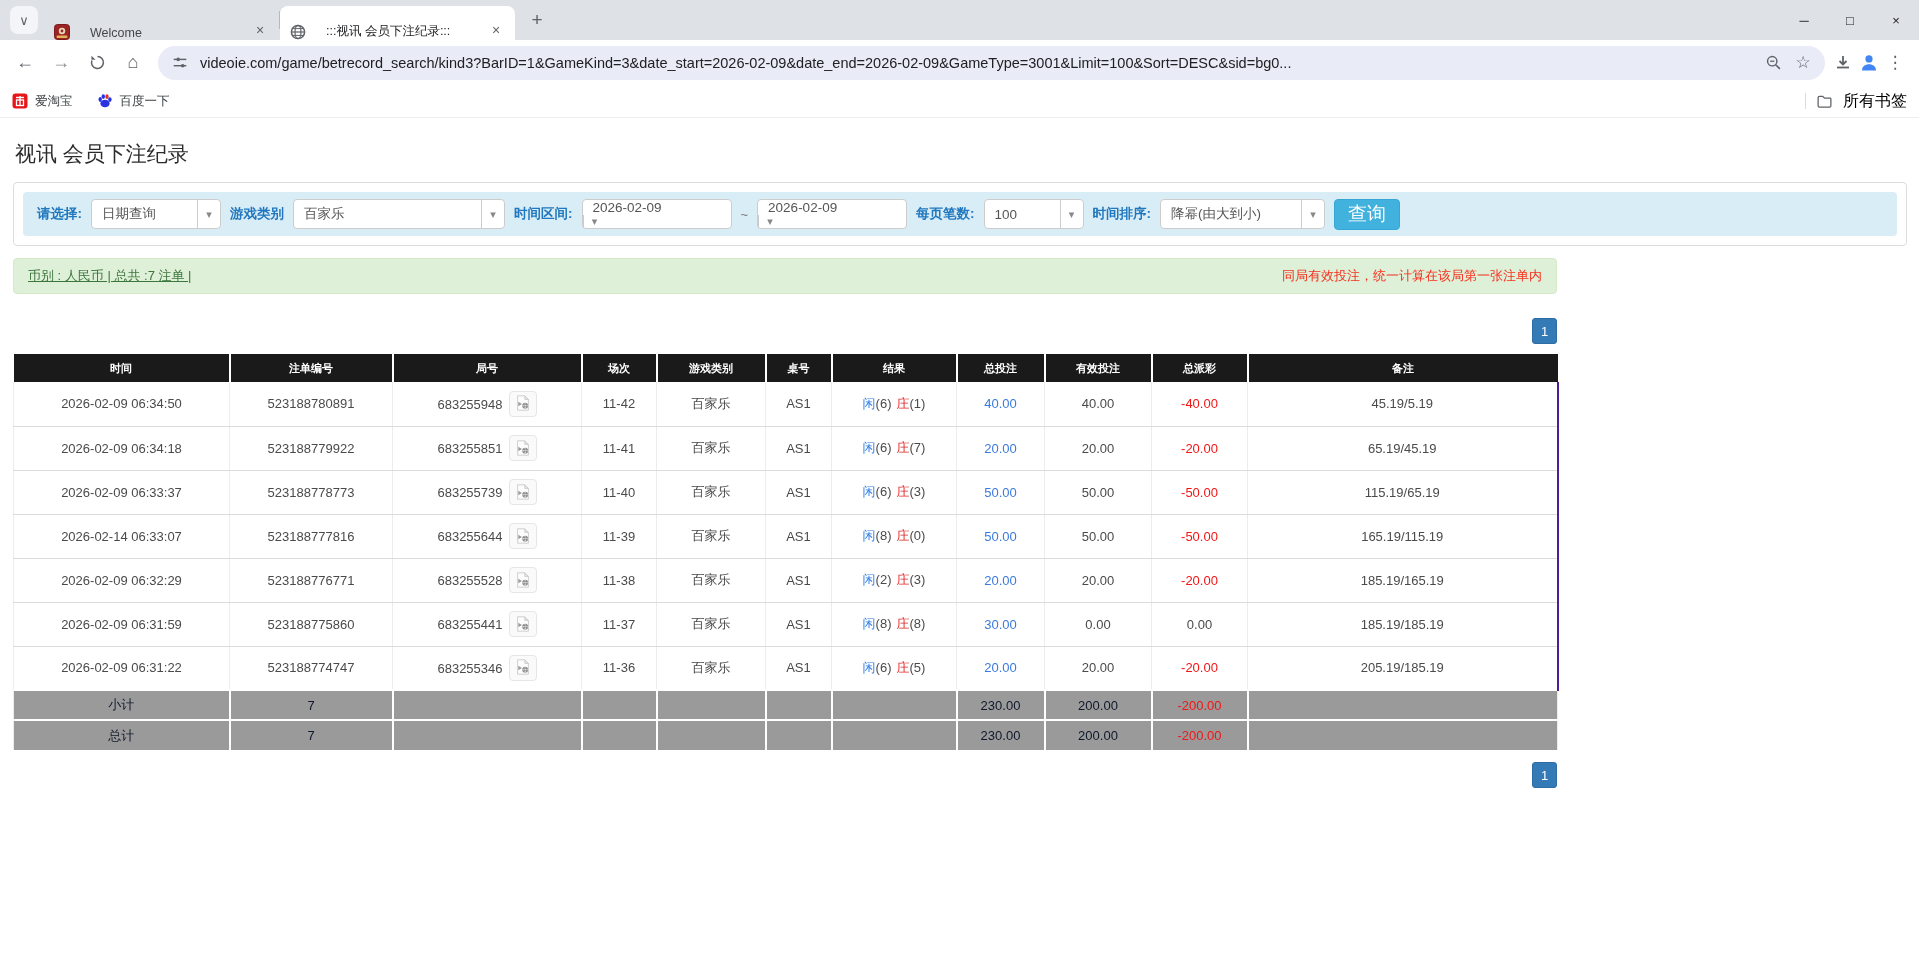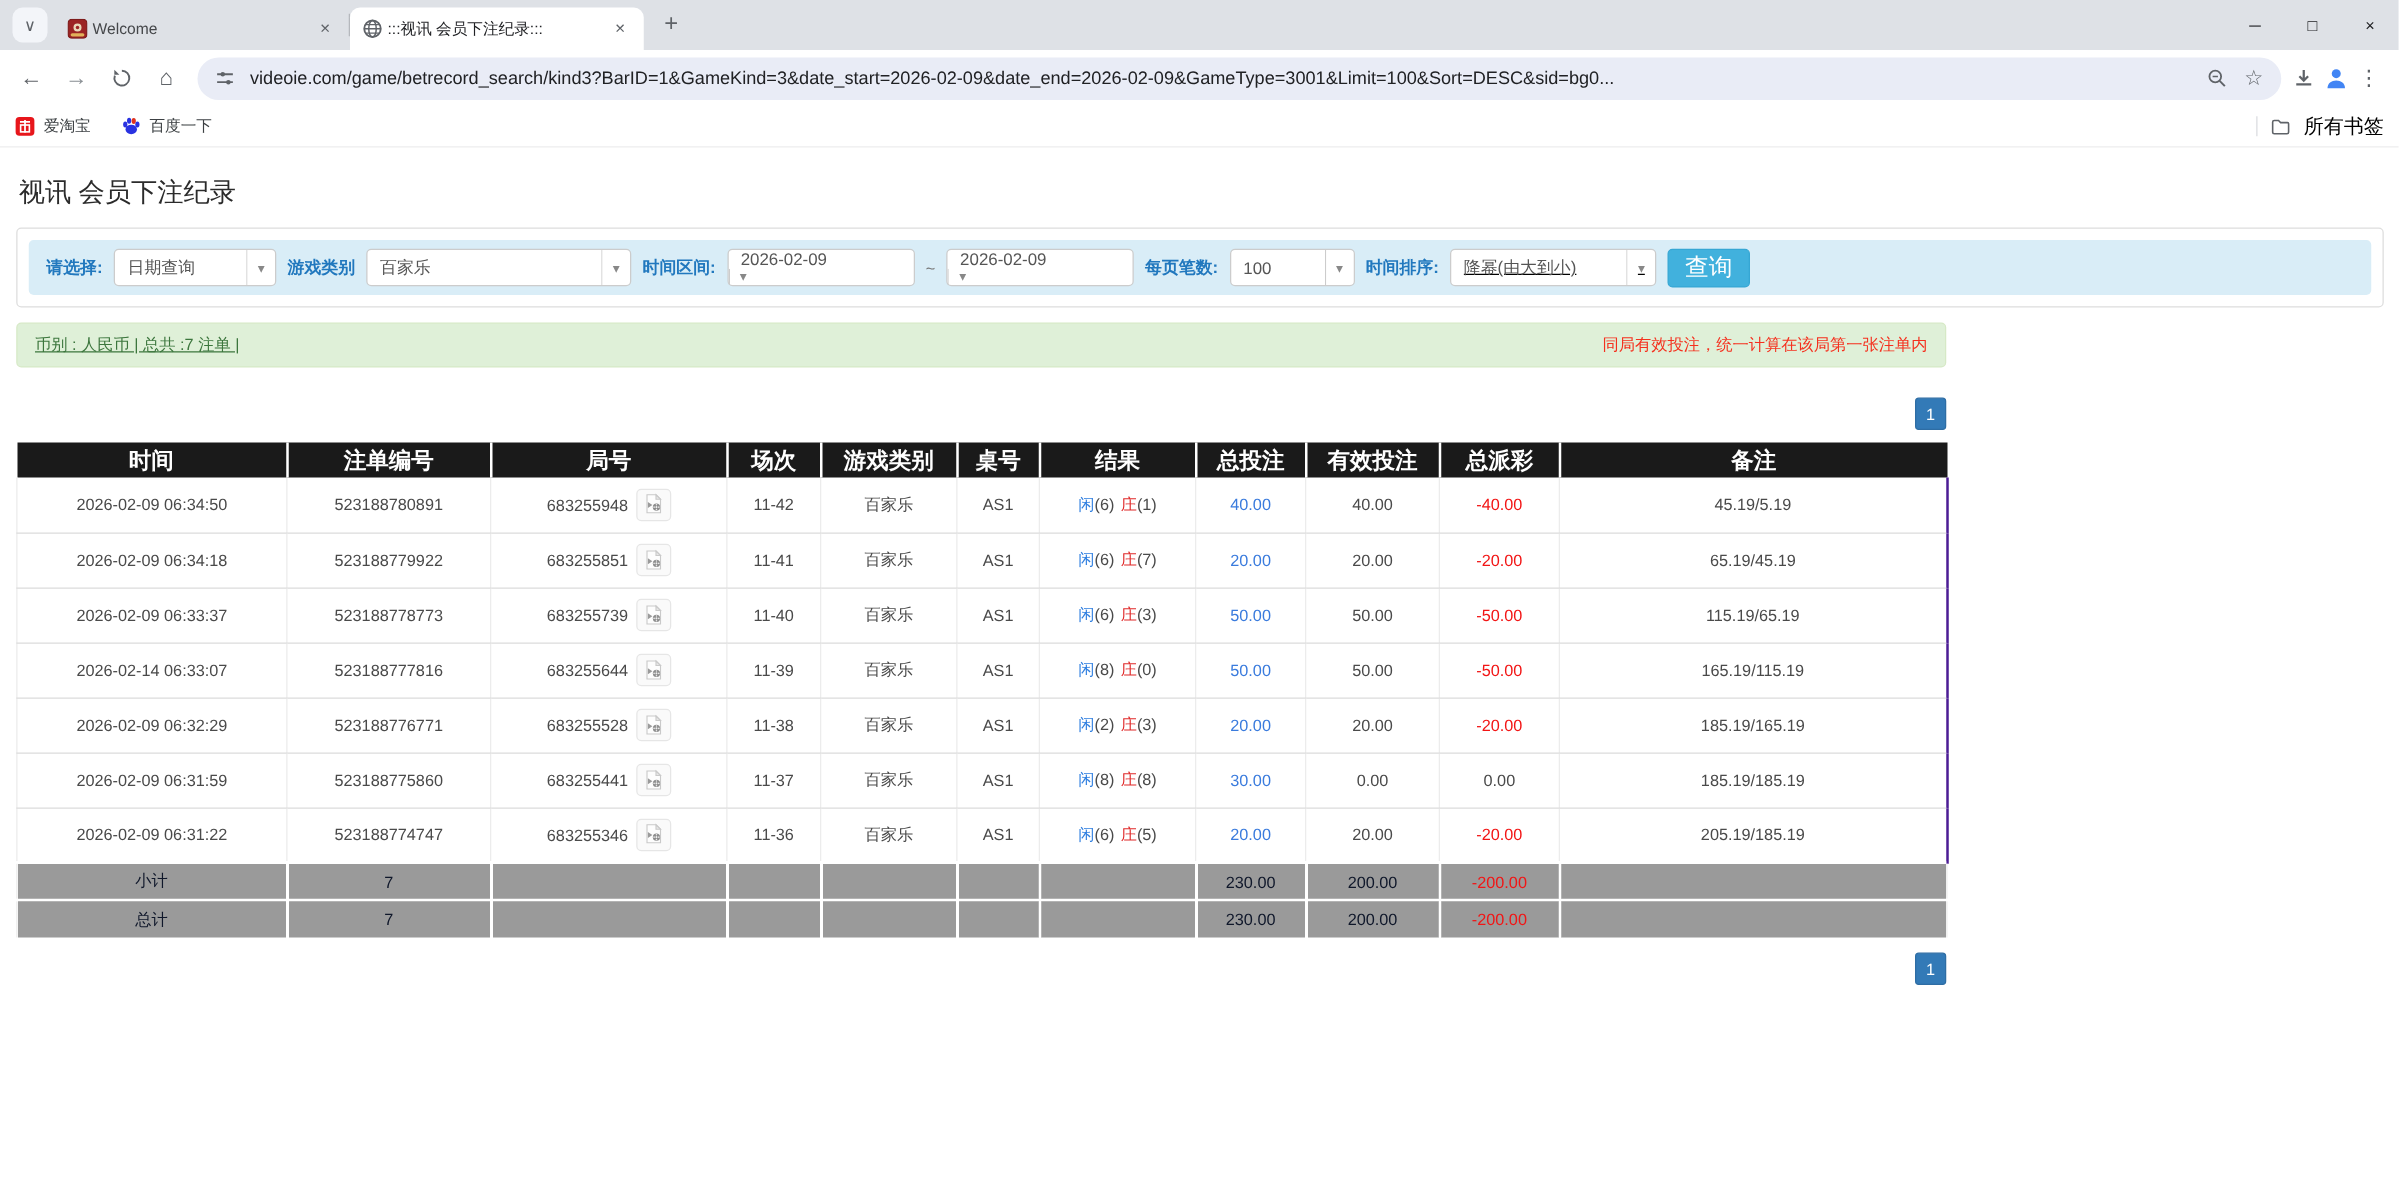--- a/index.html
+++ b/index.html
@@ -3,21 +3,21 @@
 <meta charset="utf-8">
 <style>
   * { box-sizing: border-box; margin: 0; padding: 0; }
   html,body { width:1919px; height:960px; overflow:hidden; background:#fff;
     font-family:"Liberation Sans","DejaVu Sans",sans-serif; }
 
   
   .tabbar { height:40px; background:#dee1e6; display:flex; align-items:flex-end; position:relative; }
   .tab-search { width:28px; height:28px; margin:6px 6px 6px 10px; border:none; background:#f3f5f9;
     border-radius:8px; color:#5f6368; font-size:13px; cursor:pointer; align-self:center; }
-  .tab { width:235px; height:34px; display:flex; align-items:center; gap:4px; padding:0 10px;
+  .tab { width:235px; height:34px; display:flex; align-items:flex-end; gap:20px; padding:0 10px;
     font-size:12.5px; color:#45474a; border-radius:8px 8px 0 0; position:relative; }
   .tab.active { background:#fff; color:#202124; }
   .tab .tab-title { flex:1; white-space:nowrap; overflow:hidden; text-overflow:ellipsis; }
   .tab .tab-close { width:18px; height:18px; line-height:17px; text-align:center; border-radius:50%;
     color:#5f6368; font-size:14px; cursor:pointer; }
   .tab-divider { width:1px; height:18px; background:#b5b8bd; align-self:center; }
   .newtab { width:28px; height:28px; border:none; background:transparent; color:#5f6368; font-size:19px;
     align-self:center; margin-left:8px; cursor:pointer; }
   .wincontrols { position:absolute; right:0; top:0; height:40px; display:flex; }
   .winbtn { width:46px; height:40px; display:flex; align-items:center; justify-content:center;
@@ -49,39 +49,39 @@
   .filter-bar { background:#d9edf7; border-radius:4px; height:44px; display:flex; align-items:center;
     padding:0 14px; gap:9px; }
   .flabel { font-size:13.5px; font-weight:bold; color:#2178be; white-space:nowrap; }
   .sep { color:#777; font-size:13px; }
   .select { height:30px; background:#fff; border:1px solid #ccc; border-radius:4px; display:flex;
     align-items:stretch; cursor:pointer; }
   .sel-text { display:flex; align-items:center; padding:0 10px; font-size:13.5px; color:#555; flex:1;
     white-space:nowrap; }
   .caret-seg { width:23px; border-left:1px solid #ccc; display:flex; align-items:center; justify-content:center;
     color:#888; font-size:11px; border-radius:0 4px 4px 0; }
-  .w1{width:130px;} .w2{width:212px;} .w3{width:150px;flex-direction:column;} .w4{width:100px;} .w5{width:165px;text-decoration:underline;}
+  .w1{width:130px;} .w2{width:212px;} .w3{width:150px;flex-direction:column;} .w4{width:100px;} .w5{width:165px;}
   .search-btn { background:#41b1dd; color:#fff; border:1px solid #36a7d4; border-radius:4px; height:31px;
     padding:0 13px; font-size:19px; cursor:pointer; }
 
   .summary-bar { margin-top:12px; width:1544px; background:#dff0d8; border:1px solid #d6e9c6; border-radius:4px;
     height:36px; display:flex; align-items:center; justify-content:space-between; padding:0 14px; }
   .sum-left { font-size:13px; color:#3c763d;text-decoration:underline; }
   .sum-right { font-size:13px; color:#f5301e; }
 
   .pager { width:1544px; display:flex; justify-content:flex-end; }
   .pager.top { margin-top:24px; }
   .pager.bottom { margin-top:12px; }
   .page-btn { min-width:25px; height:26px; background:#337ab7; color:#fff; border:1px solid #2e6da4;
     border-radius:3px; font-size:13px; cursor:pointer; }
 
   table.records { width:1544px; border-collapse:collapse; table-layout:fixed; margin-top:10px; }
   .c1{width:216px;} .c2{width:163px;} .c3{width:189px;} .c4{width:75px;} .c5{width:109px;} .c6{width:66px;}
   .c7{width:125px;} .c8{width:88px;} .c9{width:107px;} .c10{width:96px;} .c11{width:310px;}
-  .records th { background:#1a1a1a; color:#fff; font-size:18px; font-weight:bold; height:28px;
+  .records th { background:#1a1a1a; color:#fff; font-size:11px; font-weight:bold; height:28px;
     border-right:2px solid #fff;font-family:Liberation Mono, monospace; }
   .records th:last-child { border-right:none; }
   .records td { font-size:13px; color:#4a4a4a; text-align:center; height:44px;
     border-bottom:1px solid #dcdcdc; border-right:1px solid #ececec; overflow:hidden; white-space:nowrap; }
   .records td:first-child { border-left:1px solid #ececec; }
   .records td:last-child { border-right:2px solid #4c1d95; }
   .round-cell span { vertical-align:middle; }
   .video-btn { width:28px; height:26px; margin-left:6px; background:#fafafa; border:1px solid #e6e6e6;
     border-radius:4px; cursor:pointer; vertical-align:middle; padding:2px 4px 0; }
   .r-blue { color:#2f7fe0; } .r-red { color:#e02b2b; } .r-dim { color:#4a4a4a; }

